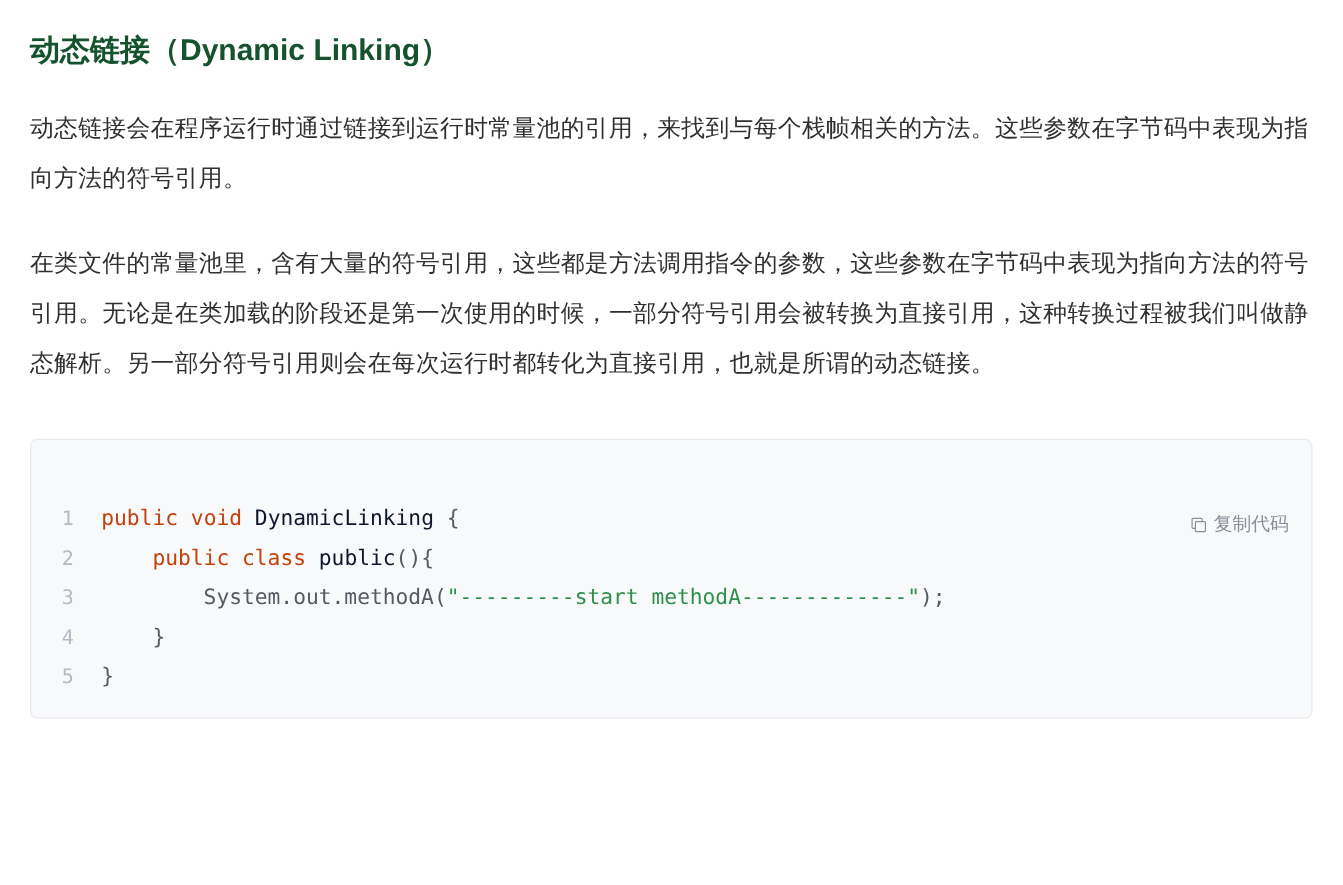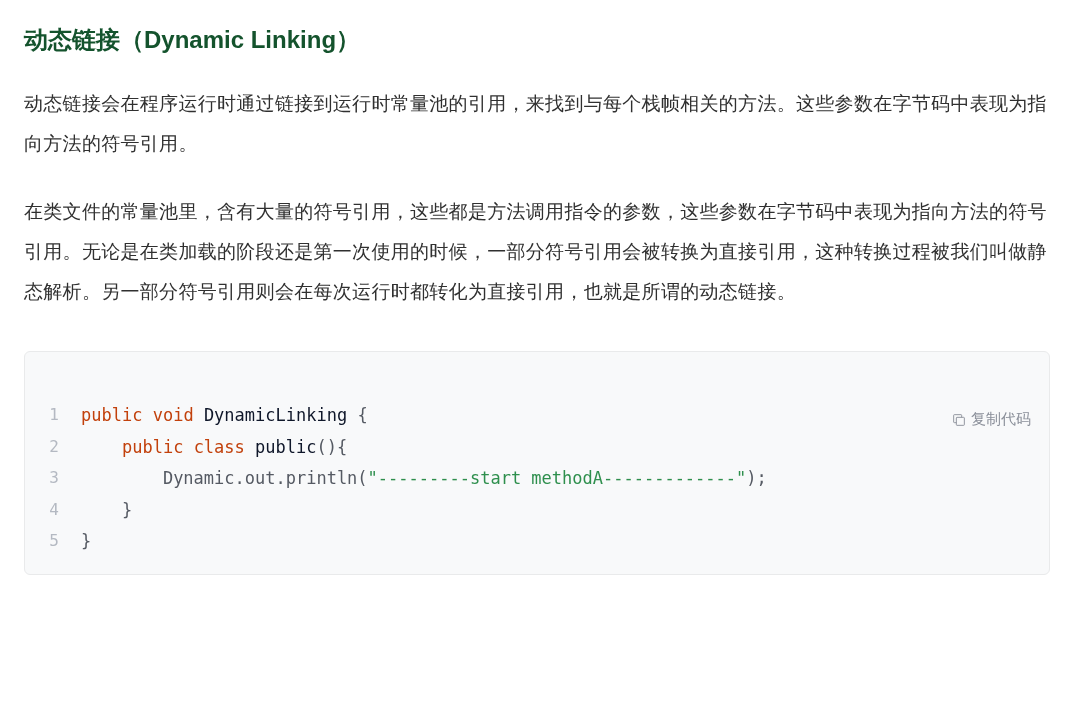--- a/index.html
+++ b/index.html
@@ -92,17 +92,17 @@
   <button class="copy-btn">
     <svg viewBox="0 0 24 24">
       <rect x="8" y="8" width="12" height="12" rx="1"></rect>
       <path d="M16 8V5a1 1 0 0 0-1-1H5a1 1 0 0 0-1 1v10a1 1 0 0 0 1 1h3"></path>
     </svg>
     <span>复制代码</span>
   </button>
   <div class="code-lines">
     <div class="code-line"><span class="ln">1</span><span class="code"><span class="kw">public</span> <span class="kw">void</span> <span class="cls">DynamicLinking</span><span class="plain"> {</span></span></div>
     <div class="code-line"><span class="ln">2</span><span class="code"><span>    </span><span class="kw">public</span> <span class="kw">class</span> <span class="cls">public</span><span class="plain">(){</span></span></div>
-    <div class="code-line"><span class="ln">3</span><span class="code"><span>        </span><span class="plain">Dynamic.out.println(</span><span class="str">"---------start methodA-------------"</span><span class="plain">);</span></span></div>
+    <div class="code-line"><span class="ln">3</span><span class="code"><span>        </span><span class="plain">System.out.methodA(</span><span class="str">"---------start methodA-------------"</span><span class="plain">);</span></span></div>
     <div class="code-line"><span class="ln">4</span><span class="code plain">    }</span></div>
     <div class="code-line"><span class="ln">5</span><span class="code plain">}</span></div>
   </div>
 </div>
 
 </body></html>

